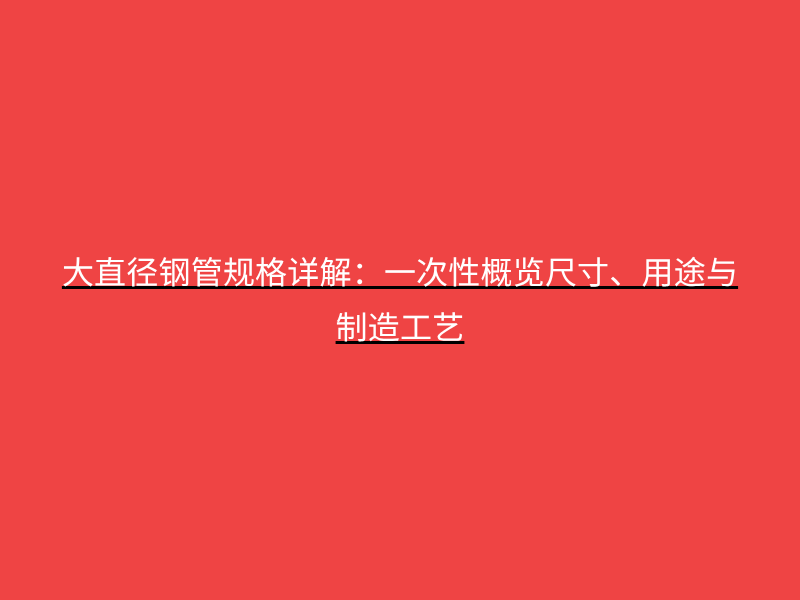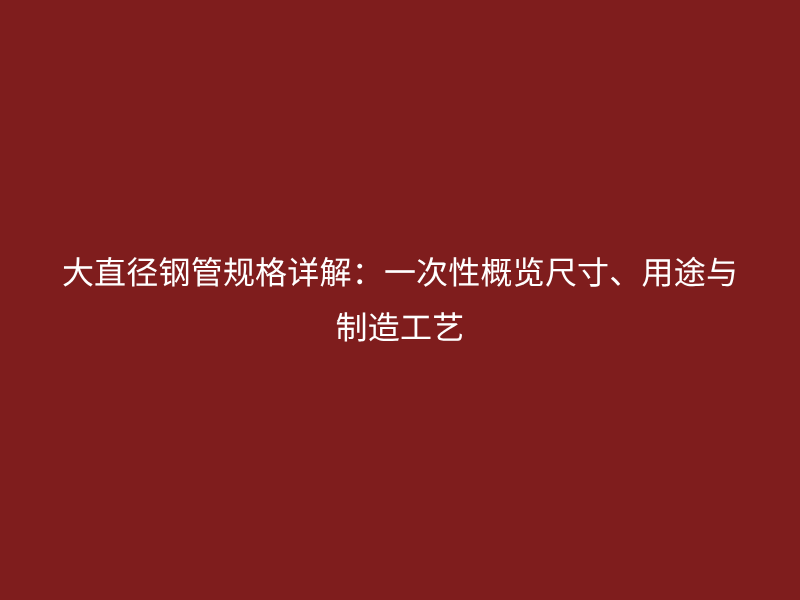--- a/index.html
+++ b/index.html
@@ -46,21 +46,21 @@
     letter-spacing: 0.2px;
     color: #FFFFFF;
     text-align: center;
     word-break: break-all;
     text-rendering: optimizeLegibility;
   }
 </style>
 </head>
 <body>
 
-<div class="title-card" style="background: #7f1d1d;">
+<div class="title-card" style="background: #ef4444; text-decoration: underline;">
 
   <div class="headline-block">
 
     <h1 class="headline" style="color: rgb(255, 255, 255); font-size: 32px; line-height: 55px; text-align: center;">大直径钢管规格详解：一次性概览尺寸、用途与制造工艺</h1>
 
   </div>
 
 </div>
 
 </body></html>

